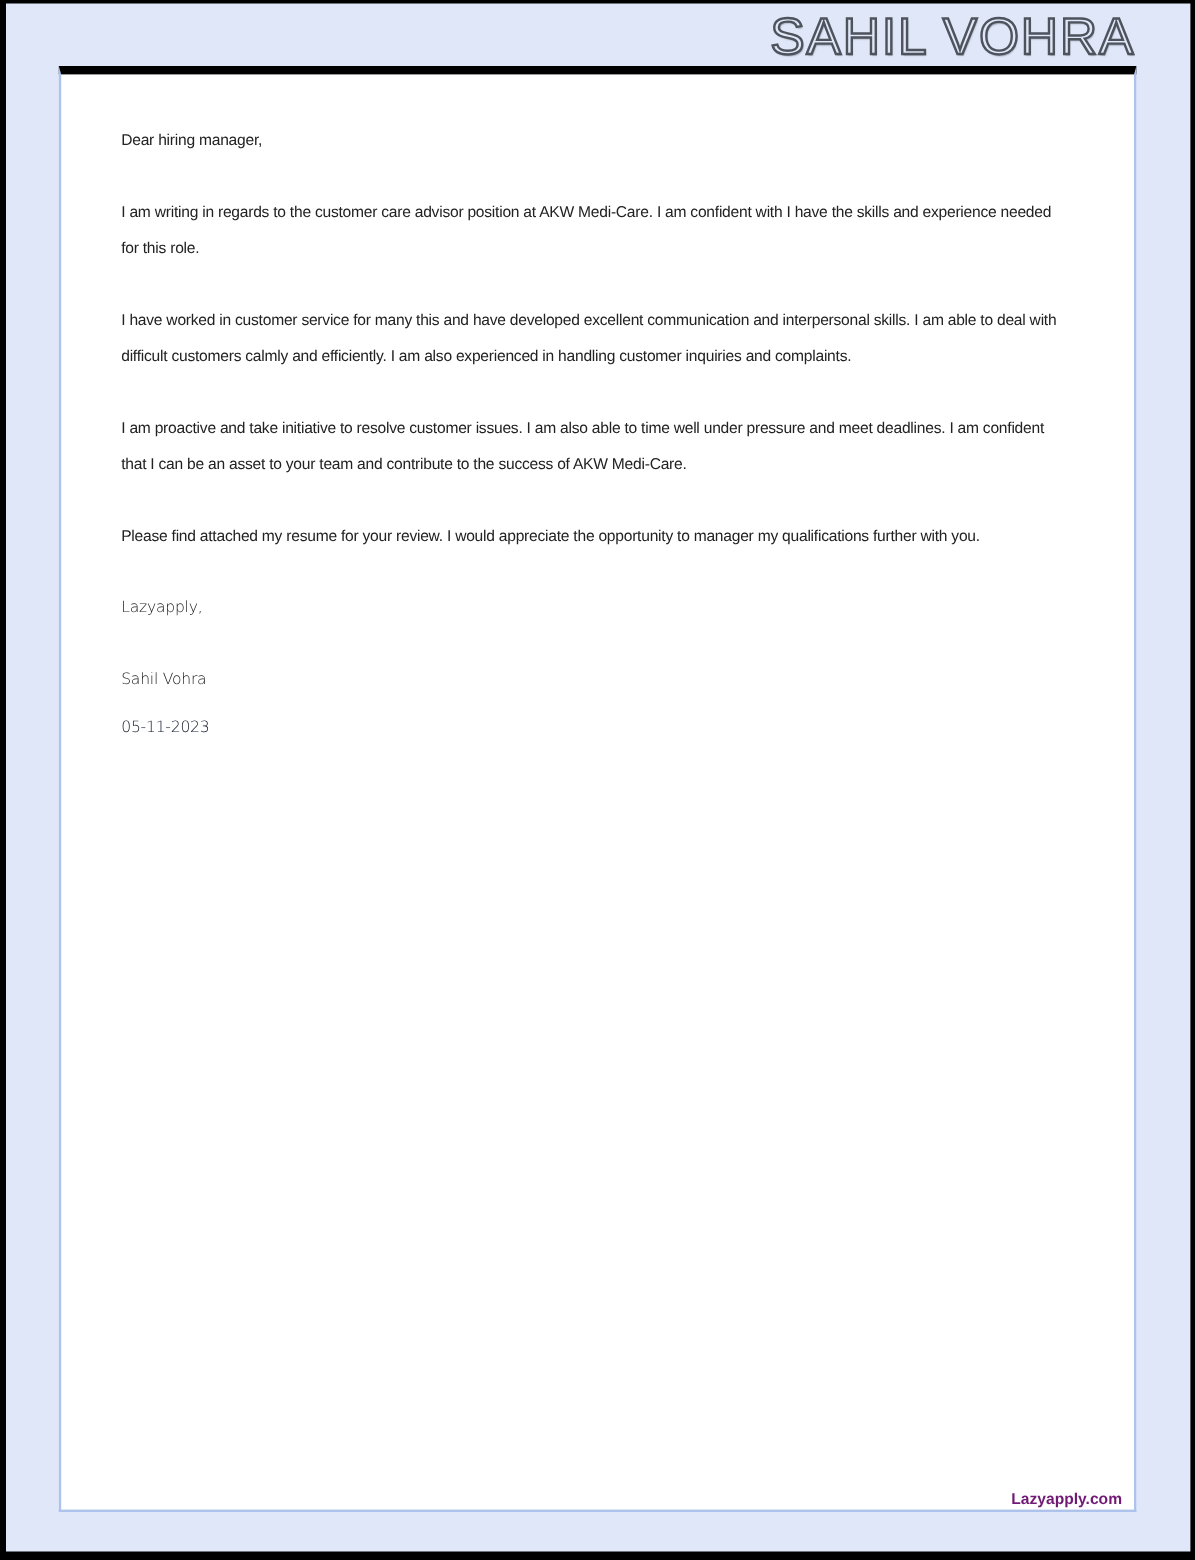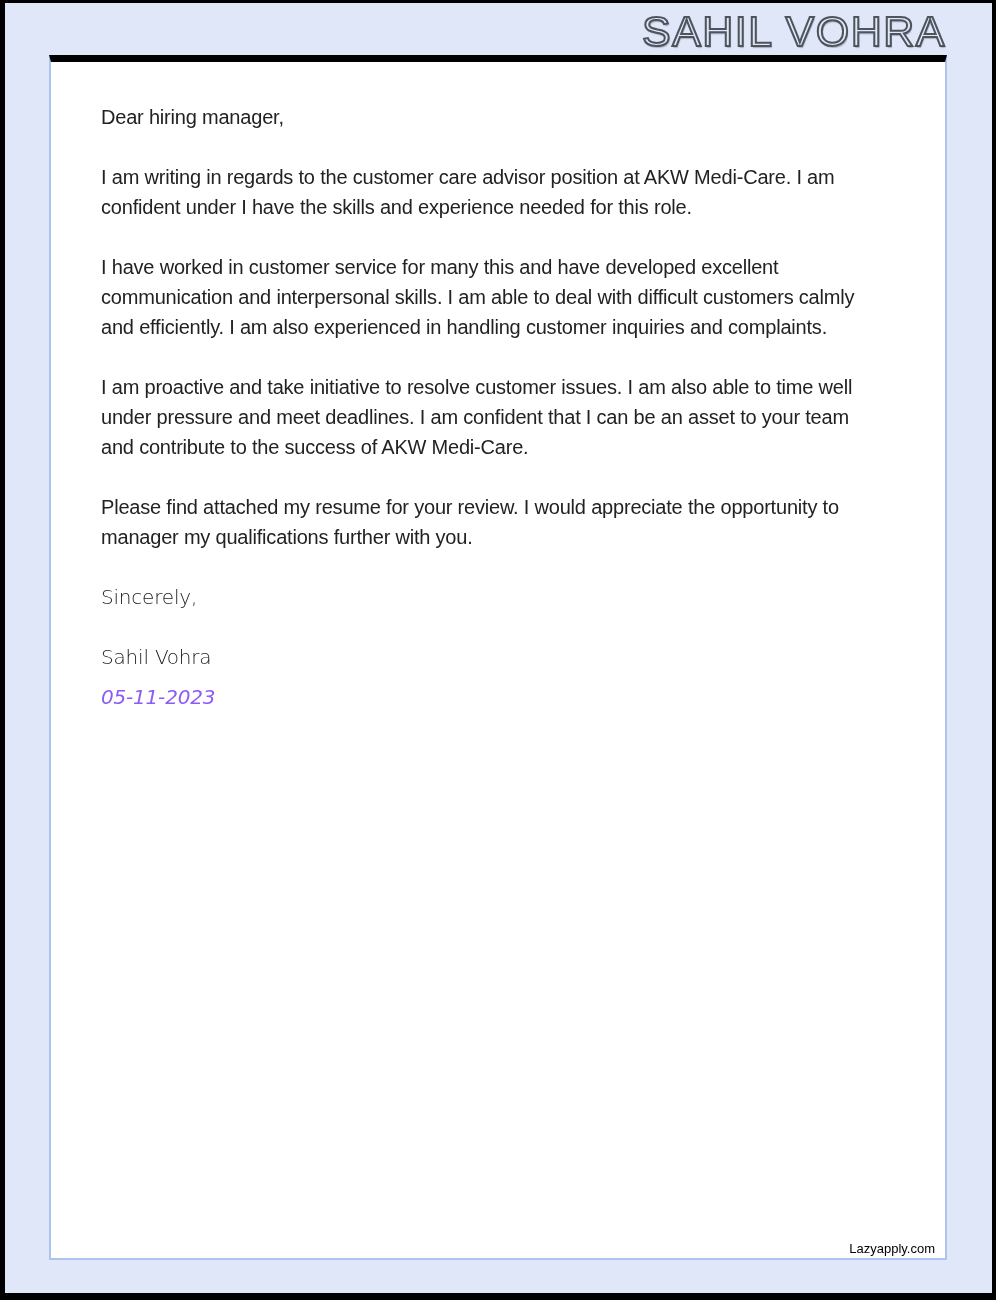--- a/index.html
+++ b/index.html
@@ -42,71 +42,70 @@
     box-sizing: border-box;
     background: #ffffff;
     border-top: 7px solid #000000;
     border-left: 2px solid #aec3ec;
     border-right: 2px solid #aec3ec;
     border-bottom: 2px solid #aec3ec;
     padding: 40px 58px 0 50px;
   }
   .sheet p {
     margin: 0 0 30px 0;
-    font-size: 20px;
+    font-size: 13px;
     line-height: 30px;
     letter-spacing: -0.2px;
     color: #222222;
     max-width: 784px;
     font-weight: 300;
   }
   .sig-font {
     font-family: "DejaVu Sans", sans-serif;
     font-size: 17px;
     letter-spacing: 0;
   }
   .sheet p.signature-name {
     margin-bottom: 10px;
   }
   .sheet p.letter-date {
-    color: #8b5cf6;
+    color: #0f172a;
     margin-bottom: 3px;
-    font-style: italic;
   }
   .watermark {
     position: absolute;
     right: 10px;
     bottom: 1px;
     font-size: 13px;
     line-height: 16px;
-    color: #000000;
-    font-weight: 400;
+    color: #701a75;
+    font-weight: 700;
   }
 </style>
 </head>
 <body>
 
 <div class="page">
 
   <div class="header-name">SAHIL VOHRA</div>
 
   <div class="sheet">
 
     <p class="greeting">Dear hiring manager,</p>
 
-    <p>I am writing in regards to the customer care advisor position at AKW Medi-Care. I am confident under I have the skills and experience needed for this role.</p>
+    <p>I am writing in regards to the customer care advisor position at AKW Medi-Care. I am confident with I have the skills and experience needed for this role.</p>
 
     <p>I have worked in customer service for many this and have developed excellent communication and interpersonal skills. I am able to deal with difficult customers calmly and efficiently. I am also experienced in handling customer inquiries and complaints.</p>
 
     <p>I am proactive and take initiative to resolve customer issues. I am also able to time well under pressure and meet deadlines. I am confident that I can be an asset to your team and contribute to the success of AKW Medi-Care.</p>
 
     <p>Please find attached my resume for your review. I would appreciate the opportunity to manager my qualifications further with you.</p>
 
 
-    <p class="sig-font closing">Sincerely,</p>
+    <p class="sig-font closing">Lazyapply,</p>
 
     <p class="sig-font signature-name">Sahil Vohra</p>
 
     <p class="sig-font letter-date">05-11-2023</p>
 
     <div class="watermark">Lazyapply.com</div>
 
   </div>
 
 </div>

